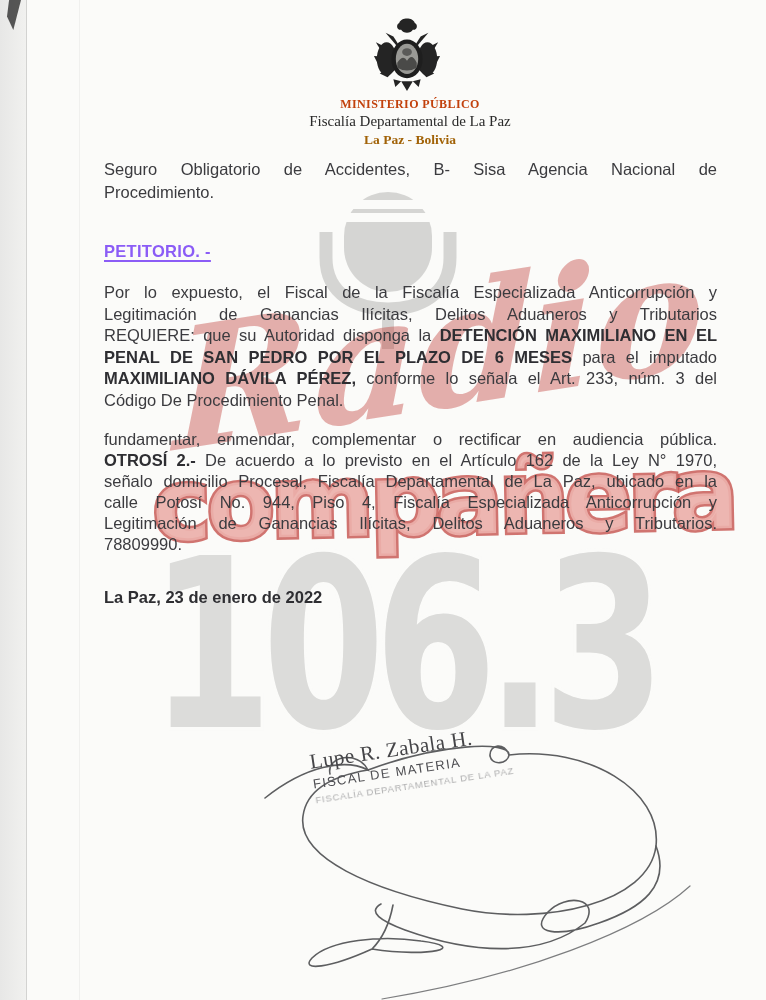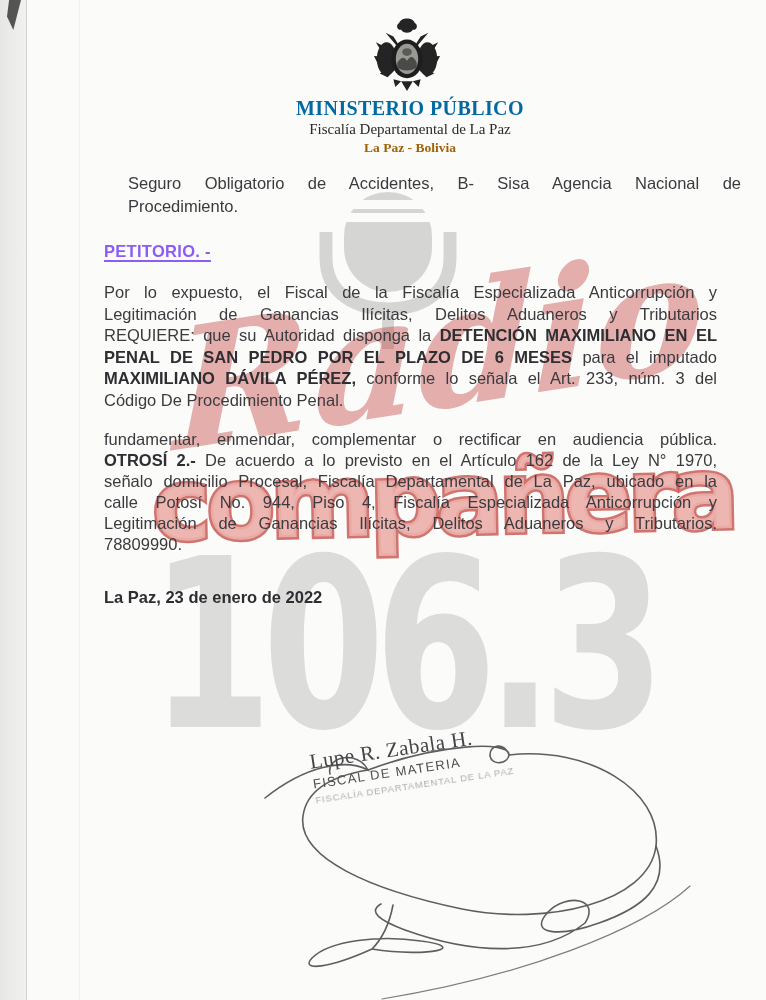--- a/index.html
+++ b/index.html
@@ -10,22 +10,22 @@
   }
   
   .scan-strip{position:absolute;left:0;top:0;width:26px;height:1000px;
     background:linear-gradient(to right,#e7e7e6,#f1f1ef);border-right:1px solid #d3d3d1;}
   .fold-line{position:absolute;left:79px;top:0;width:1px;height:1000px;background:rgba(0,0,0,0.045);}
   .corner-nick{position:absolute;left:7px;top:0;width:14px;height:30px;background:#3a3a3a;
     clip-path:polygon(15% 0,100% 0,45% 100%,0 55%);opacity:.85;}
   
   .header{position:absolute;left:104px;top:14px;width:612px;text-align:center;}
   .emblem{position:absolute;left:268px;top:2px;width:70px;height:78px;}
-  .org{margin-top:83px;font-family:"Liberation Serif",serif;font-weight:bold;font-size:20px;
-    letter-spacing:.4px;color:#0369a1;}
+  .org{margin-top:83px;font-family:"Liberation Serif",serif;font-weight:bold;font-size:12px;
+    letter-spacing:.4px;color:#c2410c;}
   .dept{font-family:"Liberation Serif",serif;font-size:15px;color:#2a2a2a;margin-top:1px;}
   .city{font-family:"Liberation Serif",serif;font-weight:bold;font-size:13.5px;color:#a16207;margin-top:2px;}
   
   .wm{position:absolute;pointer-events:none;}
   .wm-mic{left:316px;top:186px;width:158px;height:170px;opacity:.95;}
   .wm-radio{left:176px;top:308px;width:600px;
     font-family:"DejaVu Serif",serif;font-style:italic;font-weight:bold;
     font-size:165px;line-height:1;color:rgba(193,59,54,0.40);
     transform:rotate(-9deg) skewX(-10deg);transform-origin:left top;}
   .wm-brand{left:152px;top:450px;
@@ -38,21 +38,21 @@
     font-family:"DejaVu Sans",sans-serif;font-weight:bold;
     font-size:235px;line-height:1;letter-spacing:-14px;
     color:#dcdcda;
     -webkit-text-stroke:7px rgba(251,251,249,0.92);paint-order:stroke fill;
     transform:scaleX(0.75);transform-origin:left top;}
   
   .tblock{position:absolute;left:104px;width:613px;font-size:16.5px;}
   .tline{text-align:justify;text-align-last:justify;}
   .tline.tend{text-align-last:left;}
   .bseg{font-weight:bold;color:#2e2e32;}
-  .p1{top:172px;line-height:23px;margin-left:24px;}
+  .p1{top:158px;line-height:23px;}
   .petitorio{top:242px;font-weight:bold;color:#8b5cf6;letter-spacing:.3px;
     text-decoration:underline;text-decoration-thickness:2px;text-underline-offset:3px;width:auto;}
   .p2{top:282px;line-height:21.5px;}
   .otrosi{top:429px;line-height:21px;}
   .dateline{top:588px;font-weight:bold;color:#2e2e32;width:auto;}
   
   .sig-wrap{position:absolute;left:0;top:700px;width:766px;height:300px;}
   .sig-svg{position:absolute;left:0;top:0;width:766px;height:300px;}
   .stamp{position:absolute;left:308px;top:50px;width:270px;
     transform:rotate(-8.5deg);transform-origin:left top;}

